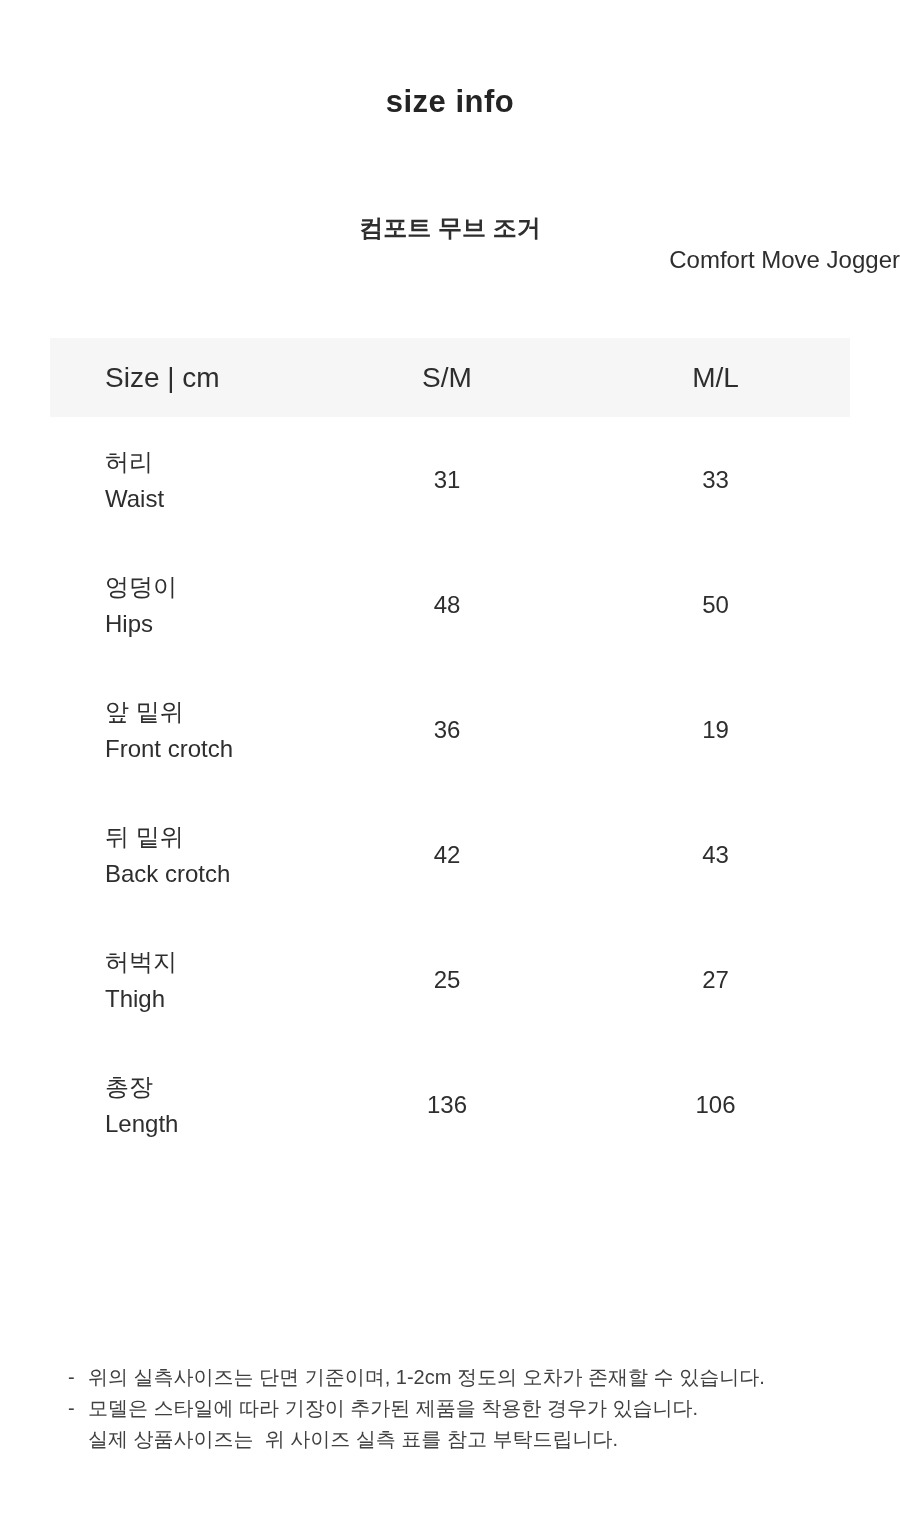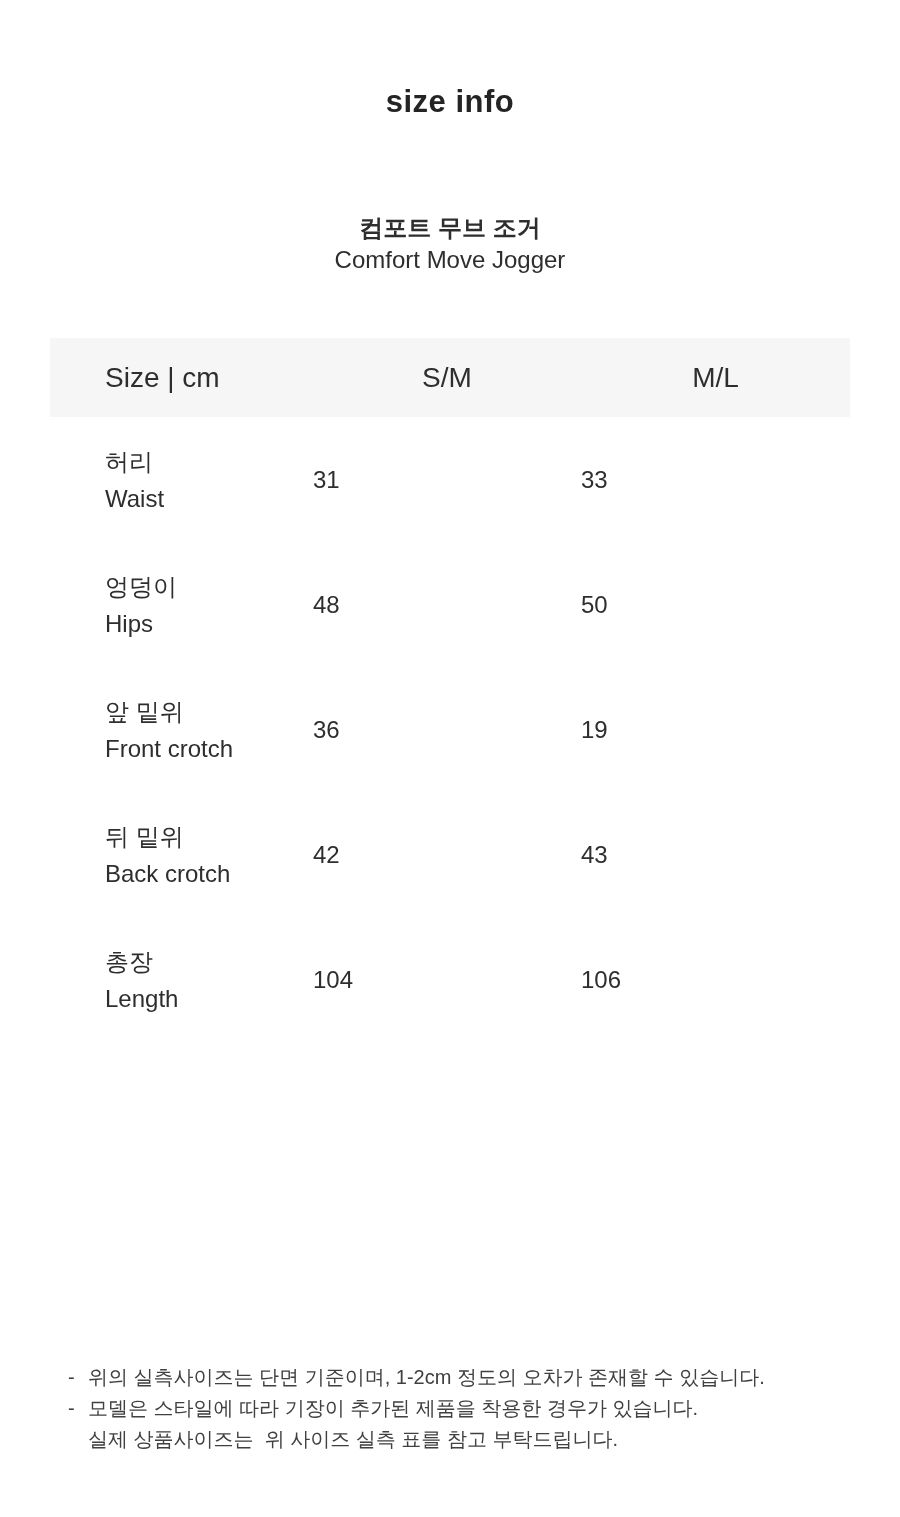--- a/index.html
+++ b/index.html
@@ -35,21 +35,21 @@
     position: absolute;
     top: 212px;
     left: 0;
     width: 100%;
     text-align: center;
     font-size: 24px;
     line-height: 32px;
     color: var(--text);
   }
   .product-name .ko { font-weight: 600; }
-  .product-name .en { font-weight: 400; }
+  .product-name .en { font-weight: 400; text-align: right; }
   table.size-table {
     position: absolute;
     top: 338px;
     left: 50px;
     width: 800px;
     border-collapse: collapse;
     table-layout: fixed;
   }
   table.size-table th, table.size-table td { border: none; }
   .size-table thead th {
@@ -69,21 +69,21 @@
     height: 125px;
     vertical-align: middle;
     font-size: 24px;
     color: var(--text);
   }
   .size-table tbody td.label-cell {
     text-align: left;
     padding-left: 55px;
     line-height: 37px;
   }
-  .size-table tbody td.value-cell { }
+  .size-table tbody td.value-cell { text-align: center; }
   .notes {
     position: absolute;
     top: 1362px;
     left: 68px;
     font-size: 20px;
     line-height: 31px;
     color: var(--note);
   }
   .note-line { display: flex; }
   .note-bullet {
@@ -145,24 +145,32 @@
       <tr>
         <td class="label-cell">
           <div>뒤 밑위</div>
           <div>Back crotch</div>
         </td>
         <td class="value-cell">42</td>
         <td class="value-cell">43</td>
       </tr>
       <tr>
         <td class="label-cell">
+          <div>허벅지</div>
+          <div>Thigh</div>
+        </td>
+        <td class="value-cell">25</td>
+        <td class="value-cell">27</td>
+      </tr>
+      <tr>
+        <td class="label-cell">
           <div>총장</div>
           <div>Length</div>
         </td>
-        <td class="value-cell">104</td>
+        <td class="value-cell">136</td>
         <td class="value-cell">106</td>
       </tr>
     </tbody>
   </table>
 
   <div class="notes">
     <div class="note-line">
       <span class="note-bullet">-</span>
       <span class="note-text">위의 실측사이즈는 단면 기준이며, 1-2cm 정도의 오차가 존재할 수 있습니다.</span>
     </div>

